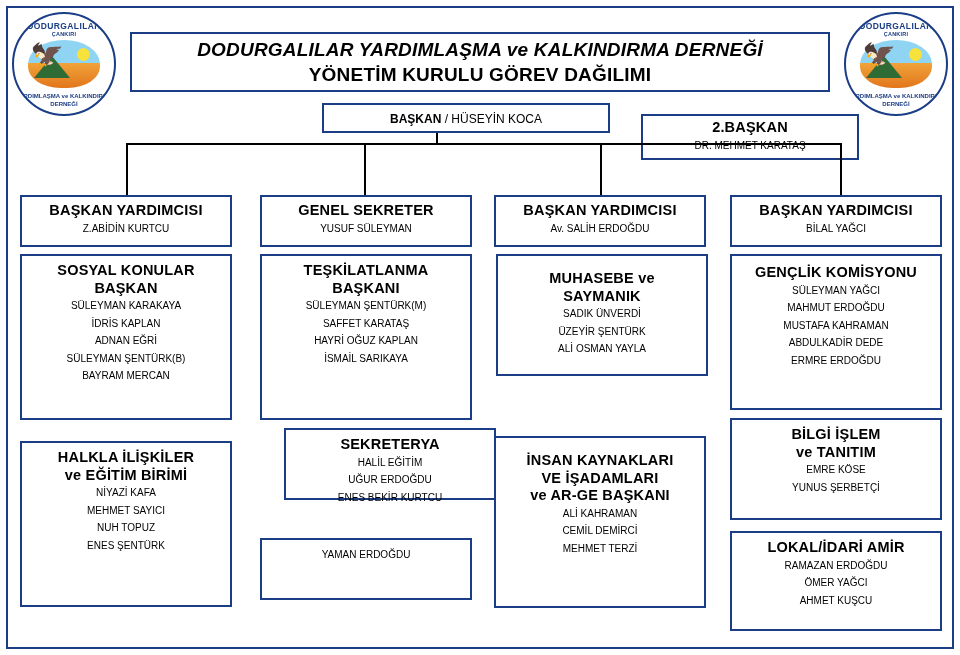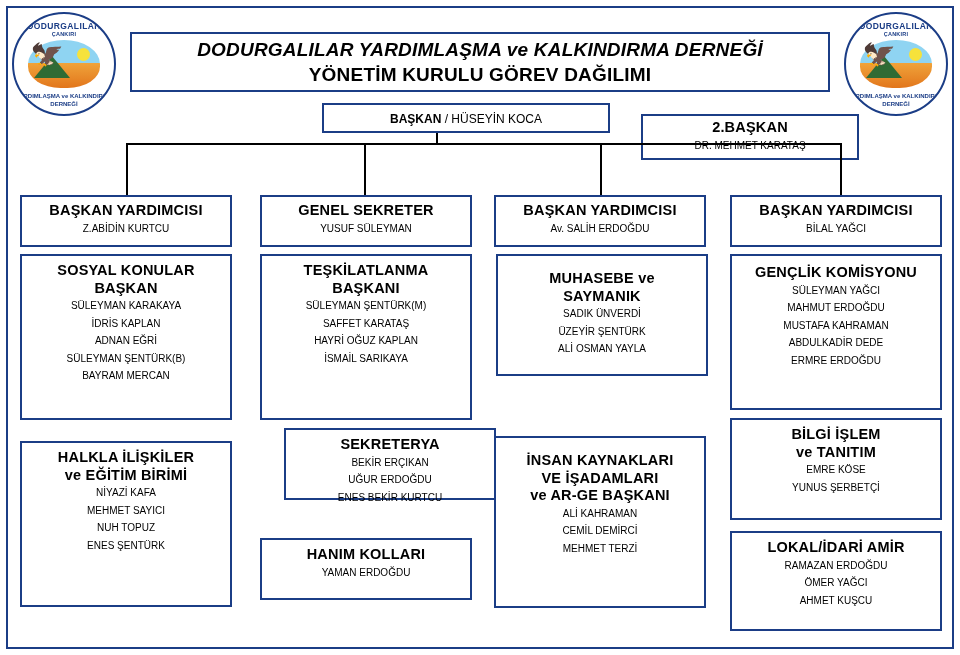--- a/index.html
+++ b/index.html
@@ -220,27 +220,26 @@
     <div class="hdr">TEŞKİLATLANMA</div>
     <div class="hdr">BAŞKANI</div>
     <div class="nm">SÜLEYMAN ŞENTÜRK(M)</div>
     <div class="nm">SAFFET KARATAŞ</div>
     <div class="nm">HAYRİ OĞUZ KAPLAN</div>
     <div class="nm">İSMAİL SARIKAYA</div>
   </div>
 
   <div class="box" style="left:260px; top:428px; width:212px; height:72px; padding-top:6px;margin-left:24px;">
     <div class="hdr">SEKRETERYA</div>
-    <div class="nm">BEKİR ERÇIKAN</div>
+    <div class="nm">HALİL EĞİTİM</div>
     <div class="nm">UĞUR ERDOĞDU</div>
     <div class="nm">ENES BEKİR KURTCU</div>
   </div>
 
   <div class="box" style="left:260px; top:538px; width:212px; height:62px; padding-top:6px;">
-    <div class="hdr">HANIM  KOLLARI</div>
     <div class="nm">YAMAN ERDOĞDU</div>
   </div>
 
   <div class="box" style="left:494px; top:195px; width:212px; height:52px; padding-top:5px;">
     <div class="hdr">BAŞKAN YARDIMCISI</div>
     <div class="nm">Av. SALİH ERDOĞDU</div>
   </div>
 
   <div class="box" style="left:496px; top:254px; width:212px; height:122px; padding-top:14px;">
     <div class="hdr">MUHASEBE ve</div>

